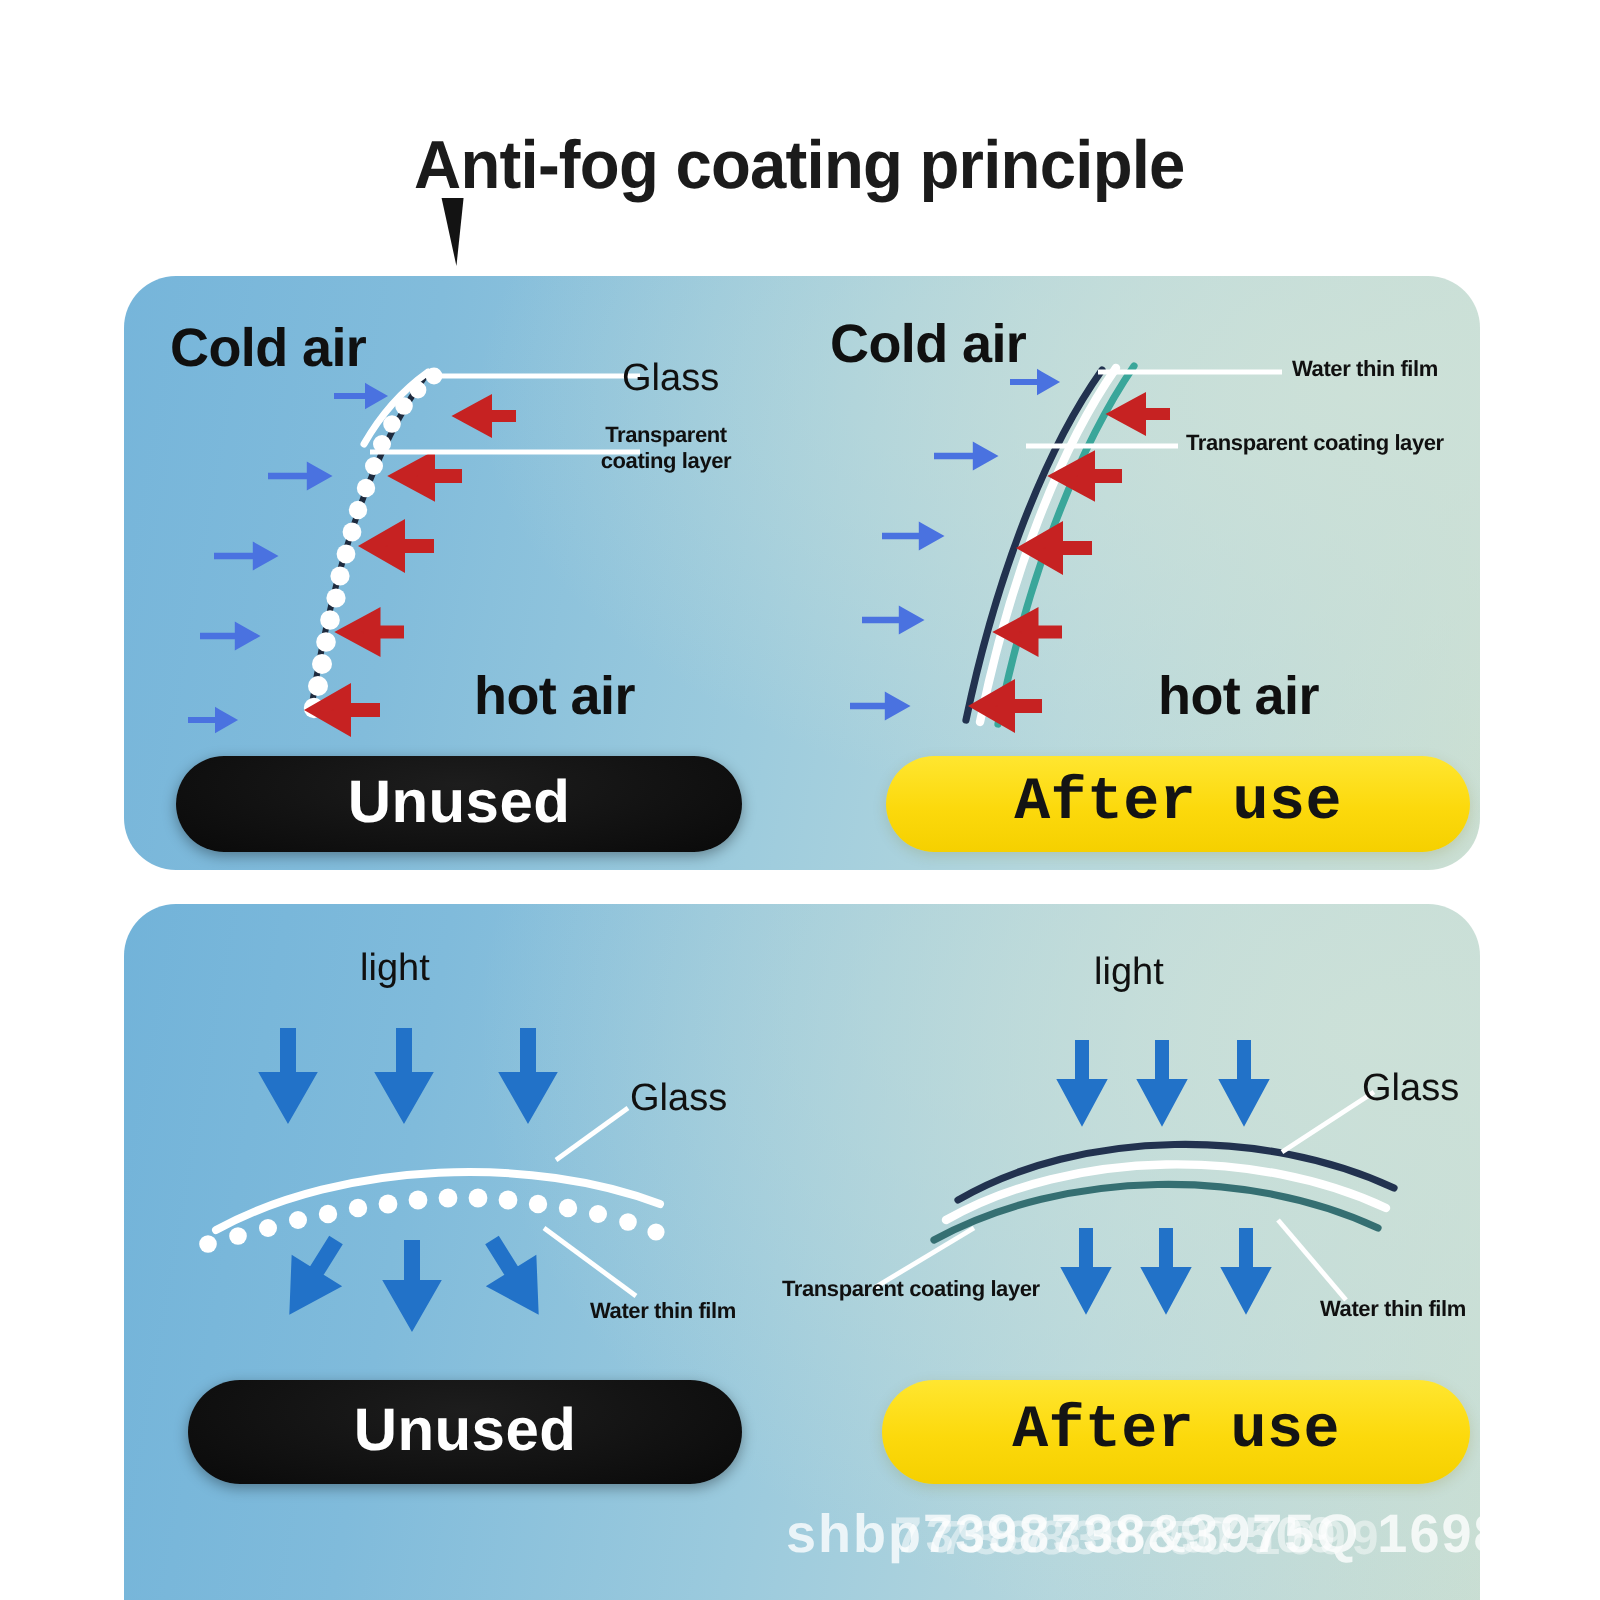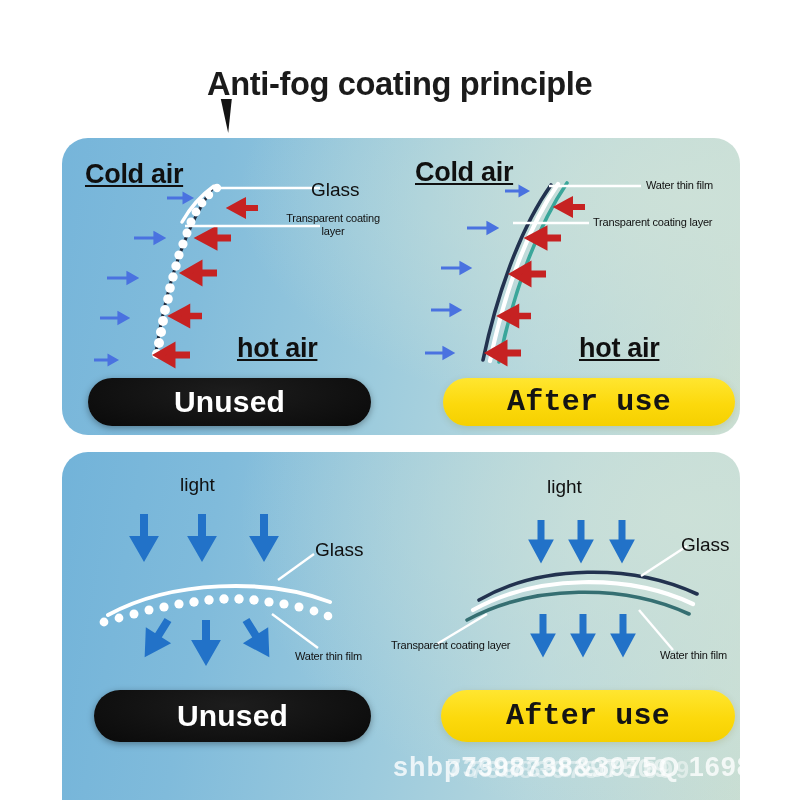--- a/index.html
+++ b/index.html
@@ -65,23 +65,23 @@
   .half-r{left:50%;width:50%;}
 
   
   .lbl{
     position:absolute;
     color:#101010;
     font-family:"Liberation Sans", sans-serif;
     white-space:nowrap;
     line-height:1.05;
   }
-  .lbl-big{font-size:27px;font-weight:700;letter-spacing:-0.3px;text-decoration:underline;}
+  .lbl-big{font-size:27px;font-weight:700;letter-spacing:-0.3px;}
   .lbl-mid{font-size:19px;font-weight:400;}
-  .lbl-sm{font-size:11px;font-weight:400;letter-spacing:-0.2px;}
+  .lbl-sm{font-size:11px;font-weight:700;letter-spacing:-0.2px;}
   .lbl-sm.two{white-space:normal;text-align:center;line-height:1.22;width:96px;}
 
   
   .pill{
     position:absolute;
     border-radius:30px;
     display:flex;align-items:center;justify-content:center;
     font-family:"Liberation Sans", sans-serif;
     font-weight:700;
   }

